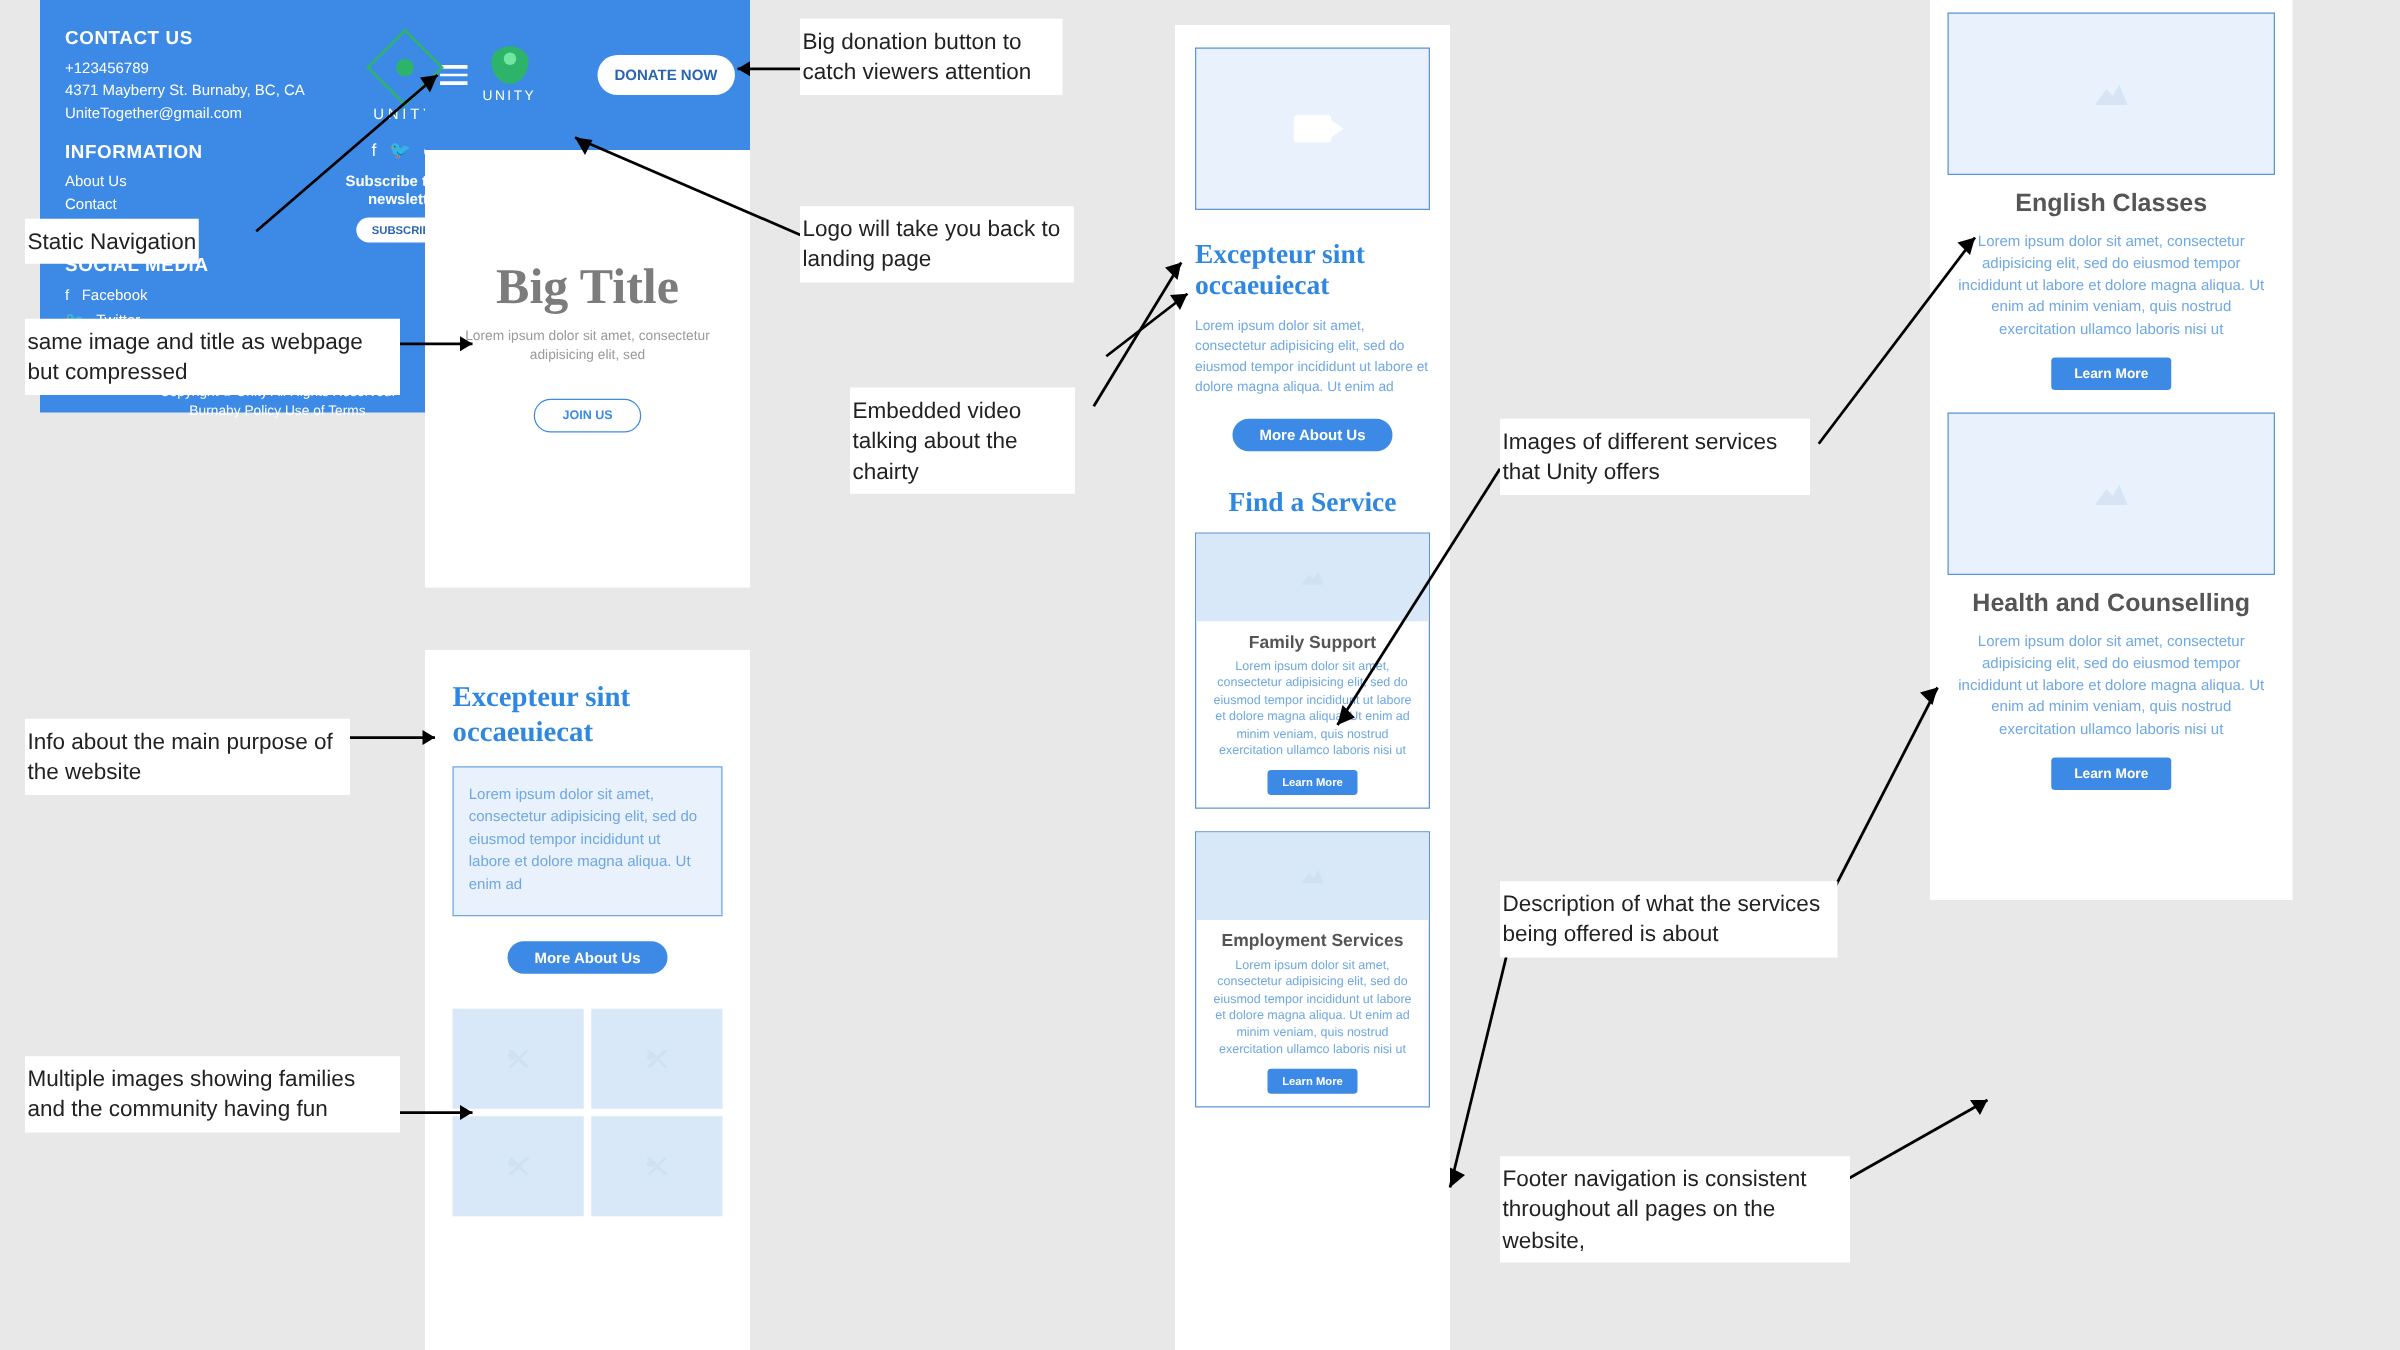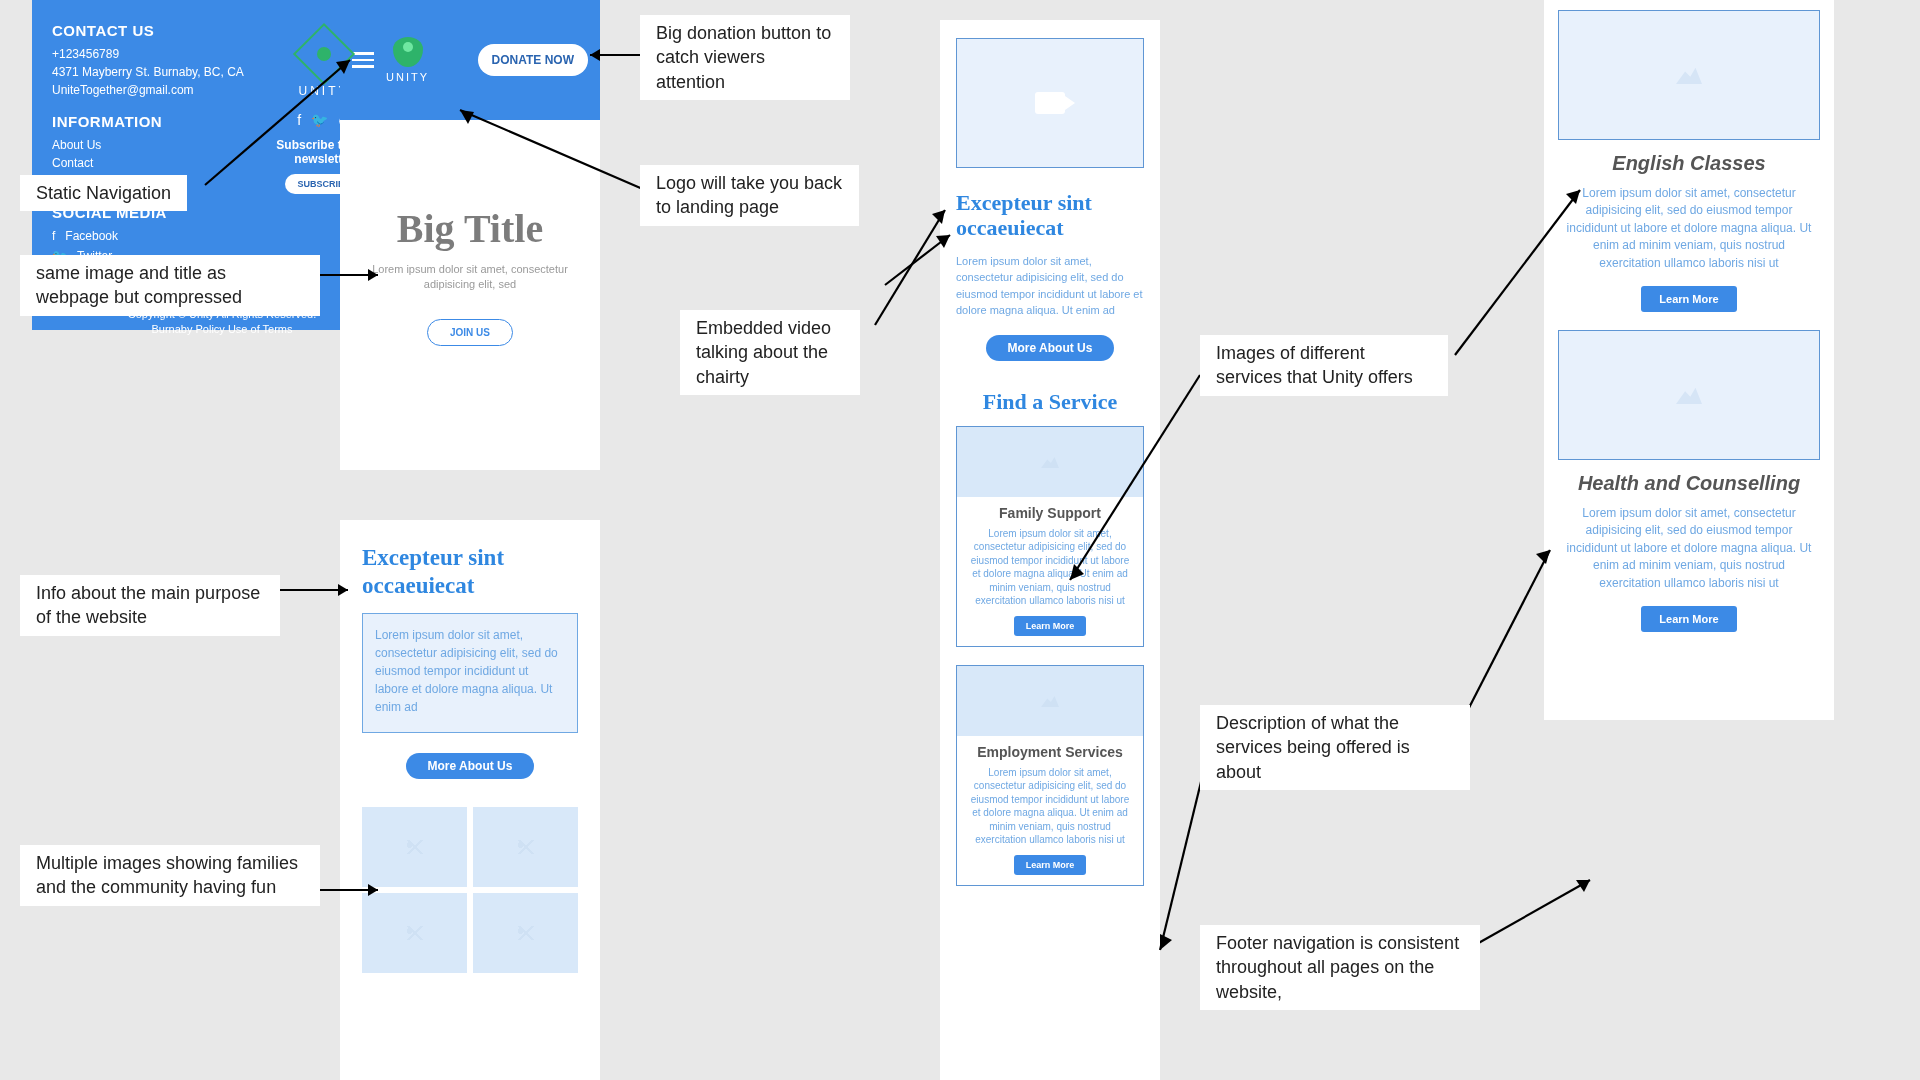--- a/index.html
+++ b/index.html
@@ -9,21 +9,21 @@
     width: 1920px;
     height: 1080px;
     position: relative;
     overflow: hidden;
   }
 
   
   .ann {
     position: absolute;
     background: #ffffff;
-    padding: 6px 16px;
+    padding: 6px 2px;
     font-size: 18px;
     color: #222;
     line-height: 1.35;
     z-index: 50;
   }
 
   
   .arrow {
     position: absolute;
     z-index: 40;
@@ -130,21 +130,21 @@
   #p4 { left:1544px; top:0; width:290px; height:720px; padding:10px 14px 0; text-align:center; }
   .big-img-ph {
     border:1px solid #5f96d4; background:#e8f1fc; height:130px;
     display:flex; align-items:center; justify-content:center; margin-bottom:12px;
   }
   .big-img-ph .mtn2 {
     width:26px; height:18px;
     background:#d6e5f6;
     clip-path: polygon(0 100%, 35% 30%, 55% 60%, 75% 10%, 100% 100%);
   }
-  #p4 h3 { font-size:20px; font-weight:700; color:#555; margin-bottom:10px;font-style:italic; }
+  #p4 h3 { font-size:20px; font-weight:700; color:#555; margin-bottom:10px; }
   #p4 p  { font-size:12px; color:#6fa8e3; line-height:1.45; padding:0 6px; }
   .learn-btn {
     display:inline-block; margin:14px auto 18px; background:#3c8ae6; color:#fff;
     border:none; font-size:11px; font-weight:700; padding:7px 18px; border-radius:3px; cursor:pointer;
   }
 
   
   #p5 {
     left:1490px; top:735px; width:380px; height:330px;
     background:#3c8ae6; color:#fff; padding:22px 20px 10px; font-size:12px;margin-left:32px;

